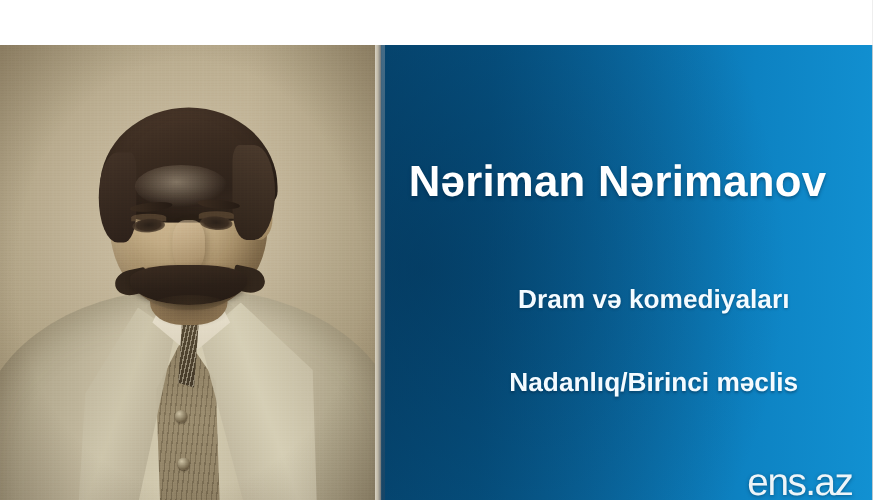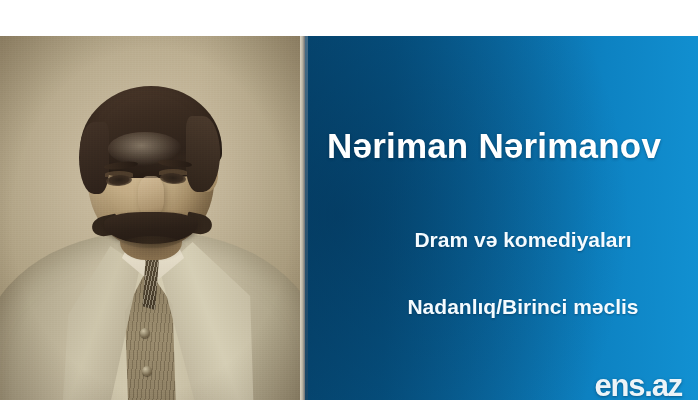--- a/index.html
+++ b/index.html
@@ -336,21 +336,21 @@
   .logo {
     position: absolute;
     right: 16px;
     bottom: 20px;
     width: 126px;
     height: 46px;
     text-align: right;
   }
   .logo-word {
     font-size: 31px;
-    font-weight: bold;
+    font-weight: normal;
     letter-spacing: -1.2px;
     color: rgba(255,255,255,0.93);
     line-height: 1;
     text-shadow: 0 1px 3px rgba(0,40,70,0.5);
   }
   .logo-sub {
     margin-top: 1px;
     margin-right: 3px;
     font-size: 9.5px;
     letter-spacing: 0.6px;

